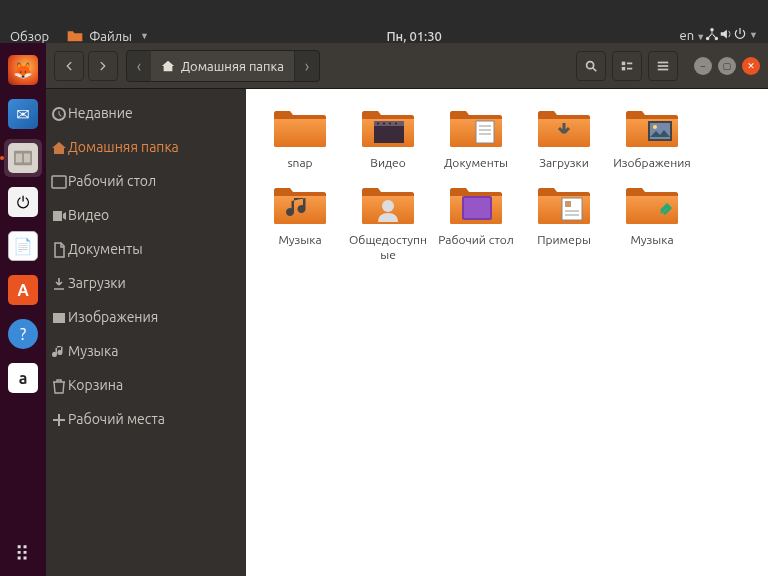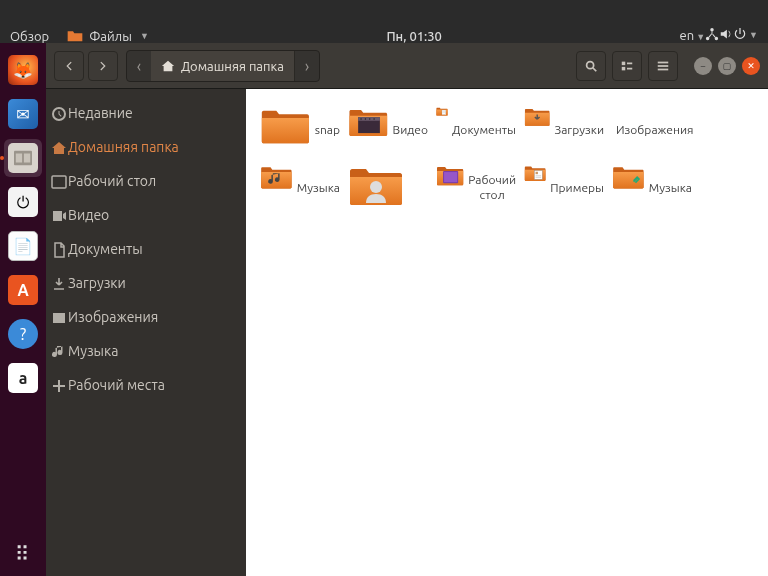--- a/index.html
+++ b/index.html
@@ -47,21 +47,21 @@
 .fm-body{flex:1;display:flex;overflow:hidden}
 .sidebar{width:200px;background:#33302d;padding:8px 0;color:#c9c4bd;font-size:14px}
 .sb-item{display:flex;align-items:flex-start;gap:0;padding:8px 4px;cursor:pointer}
 .sb-item.active{color:#e28647}
 .sb-icon{width:18px;height:18px;display:flex;align-items:center;justify-content:center;opacity:.85}
 .sb-icon svg{width:16px;height:16px;fill:currentColor}
 
 
 .content{flex:1;background:#fff;padding:14px 10px;overflow:auto}
 .grid{display:flex;flex-wrap:wrap;gap:6px 0}
-.folder{width:88px;display:flex;flex-direction:row;align-items:center;gap:4px;padding:4px;cursor:pointer;border-radius:4px}
+.folder{width:88px;display:flex;flex-direction:column;align-items:center;gap:4px;padding:4px;cursor:pointer;border-radius:4px}
 .folder-icon{width:56px;height:44px;position:relative}
 .folder-base{position:absolute;inset:0}
 .folder-label{font-size:12px;color:#444;text-align:center;line-height:1.25;max-width:84px;word-wrap:break-word}
 
 
 .files-icon-sm{width:16px;height:14px}
 </style>
 </head>
 <body>
 
@@ -244,20 +244,28 @@
             <span class="sb-icon">
               <svg viewBox="0 0 16 16">
                 <path d="M6 2v8.5a2.5 2.5 0 11-1.5-2.3V4l7-1.5v6a2.5 2.5 0 11-1.5-2.3V2z"></path>
               </svg>
             </span>
             <span>Музыка</span>
           </div>
           <div class="sb-item">
             <span class="sb-icon">
               <svg viewBox="0 0 16 16">
+                <path d="M3 4h10l-1 11H4zM6 2h4v2H6zM2 4h12" fill="none" stroke="currentColor" stroke-width="1.4"></path>
+              </svg>
+            </span>
+            <span>Корзина</span>
+          </div>
+          <div class="sb-item">
+            <span class="sb-icon">
+              <svg viewBox="0 0 16 16">
                 <path d="M7 2h2v5h5v2H9v5H7V9H2V7h5z"></path>
               </svg>
             </span>
             <span>Рабочий места</span>
           </div>
         </div>
       <div class="content">
         <div class="grid" id="folder-grid">
             <div class="folder">
     <div class="folder-icon">
@@ -324,20 +332,21 @@
     <div class="folder-label">Музыка</div>
             </div>
             <div class="folder">
     <div class="folder-icon">
       <svg class="folder-base" viewBox="0 0 56 44">
                   <use href="#folder-shape"></use>
                   <circle cx="28" cy="22" r="6" fill="#ddd"></circle>
                   <path d="M18 38c0-6 4-9 10-9s10 3 10 9" fill="#ddd"></path>
                 </svg>
     </div>
+    <div class="folder-label">Общедоступные</div>
             </div>
             <div class="folder">
     <div class="folder-icon">
       <svg class="folder-base" viewBox="0 0 56 44">
                   <use href="#folder-shape"></use>
                   <rect x="14" y="12" width="30" height="24" rx="2" fill="#7a3ca8"></rect>
                   <rect x="16" y="14" width="26" height="20" fill="#9656c8"></rect>
                 </svg>
     </div>
     <div class="folder-label">Рабочий стол</div>

